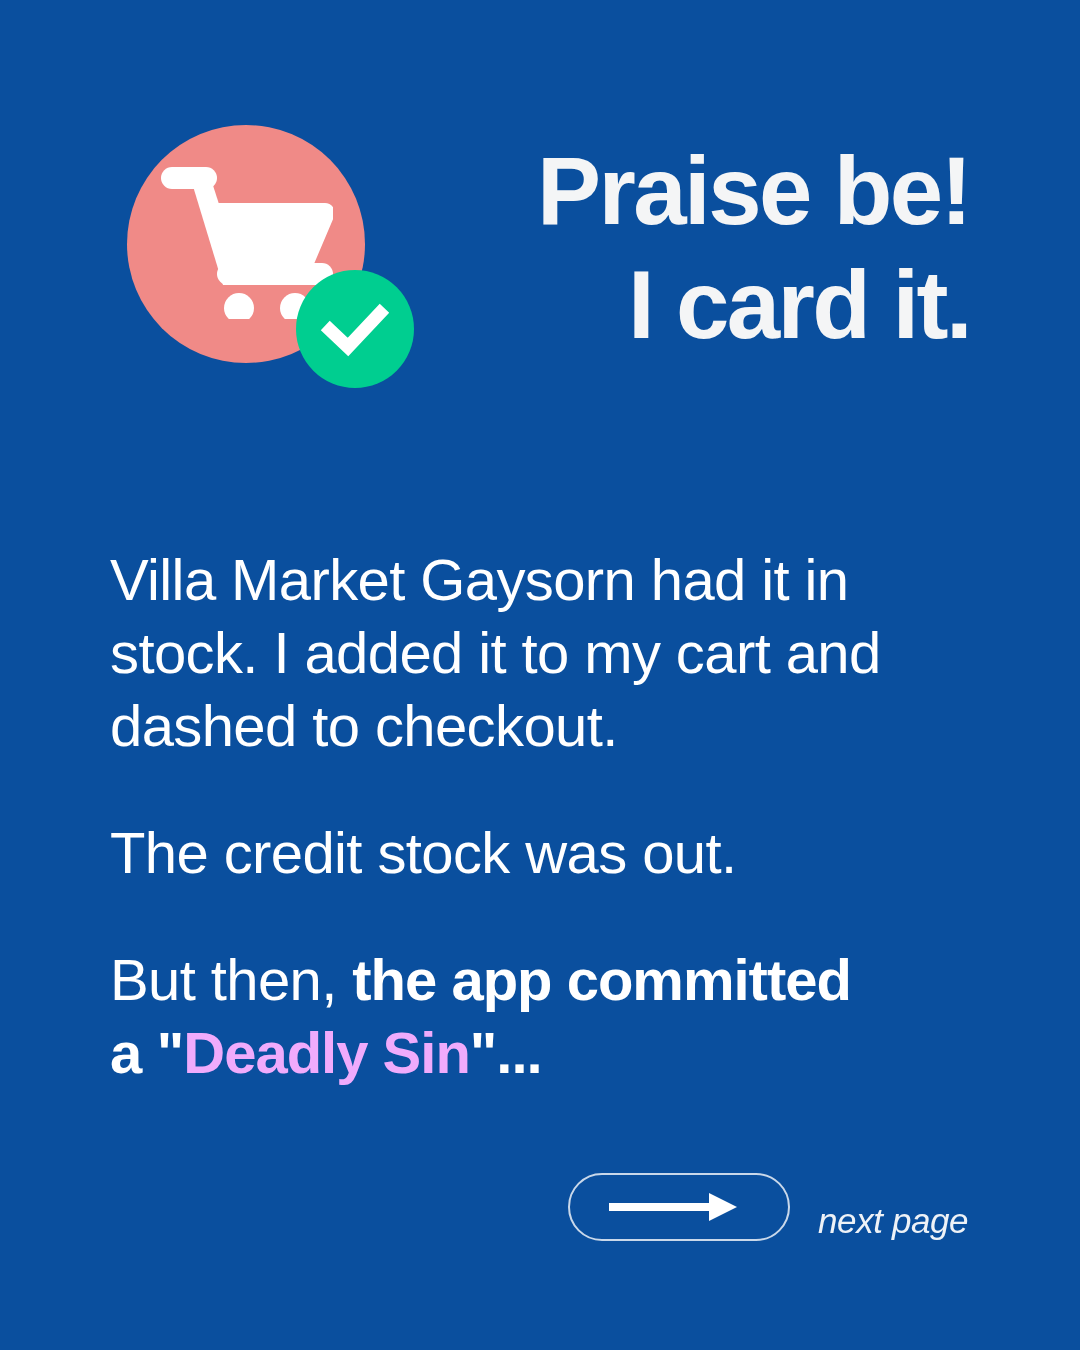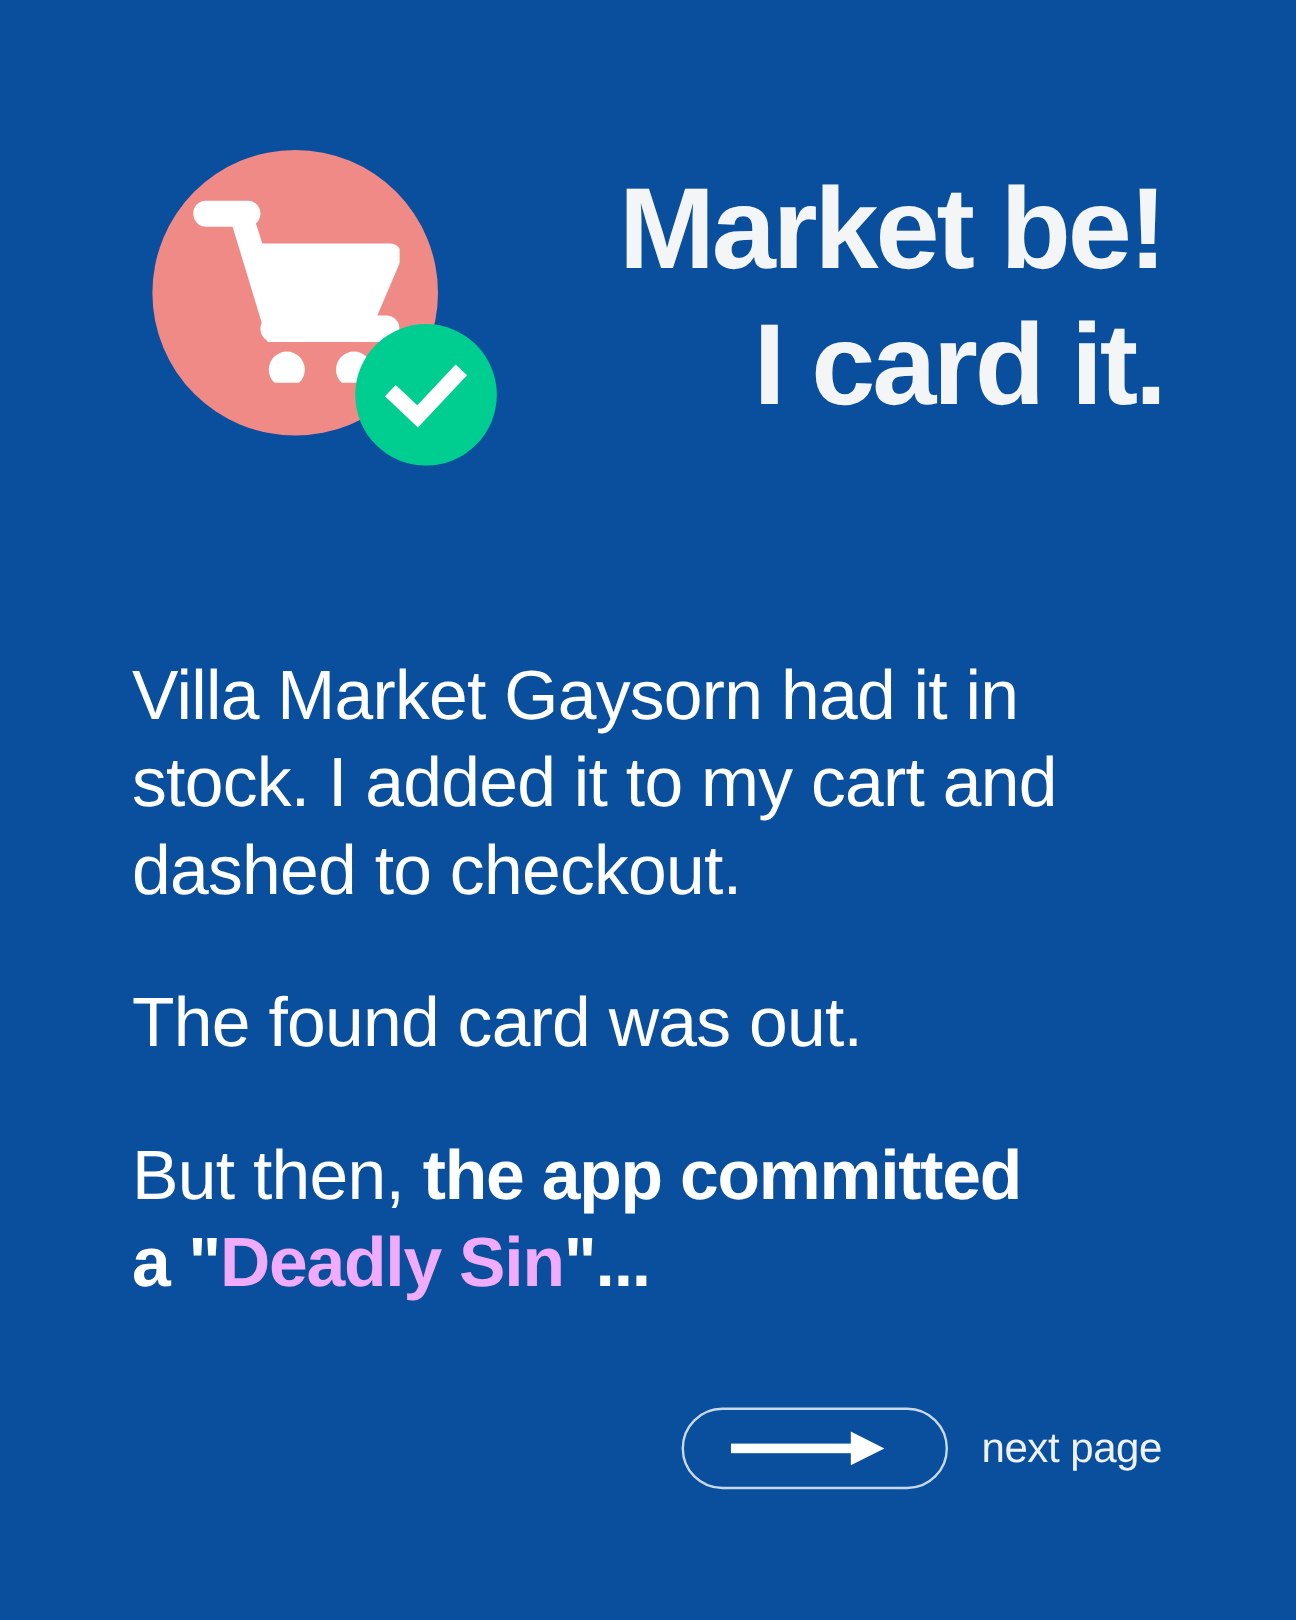--- a/index.html
+++ b/index.html
@@ -100,22 +100,23 @@
   .sin { font-weight:700; color:#f0abfc; letter-spacing:-1px; }
   .q { font-weight:700; letter-spacing:-1px; }
 
   
   .next-page {
     position:absolute;
     left:568px;
     top:1173px;
     height:68px;
     display:flex;
-    align-items:center;
+    align-items:flex-end;
     gap:28px;
+    font-style:italic;
   }
 
   .next-pill {
     width:222px;
     height:68px;
     border:2px solid #c9d8ea;
     border-radius:34px;
     display:flex;
     align-items:center;
     justify-content:center;
@@ -159,31 +160,31 @@
 
     <div class="check-badge">
       <svg viewBox="0 0 70 70" width="70" height="70" aria-hidden="true">
         <path d="M10 36 L28 53 L60 19" fill="none" stroke="#ffffff" stroke-width="13" stroke-linecap="square" stroke-linejoin="miter"></path>
       </svg>
     </div>
 
   </div>
 
   <div class="headline">
-    <span class="hl-line">Market be!</span>
+    <span class="hl-line">Praise be!</span>
     <span class="hl-line">I card it.</span>
   </div>
 
 </div>
 
 <div class="body-copy">
 
   <p class="para para-1">Villa Market Gaysorn had it in stock. I added it to my cart and dashed to checkout.</p>
 
-  <p class="para para-2">The found card was out.</p>
+  <p class="para para-2">The credit stock was out.</p>
 
   <p class="para para-3"><span>But then,&nbsp;</span><span class="b">the app committed a</span> <span class="q">"</span><span class="sin">Deadly Sin</span><span class="q">"</span><span class="q">...</span></p>
 
 </div>
 
 <div class="next-page">
 
   <div class="next-pill">
     <span>
       <svg viewBox="0 0 140 40" width="140" height="40" aria-hidden="true">

